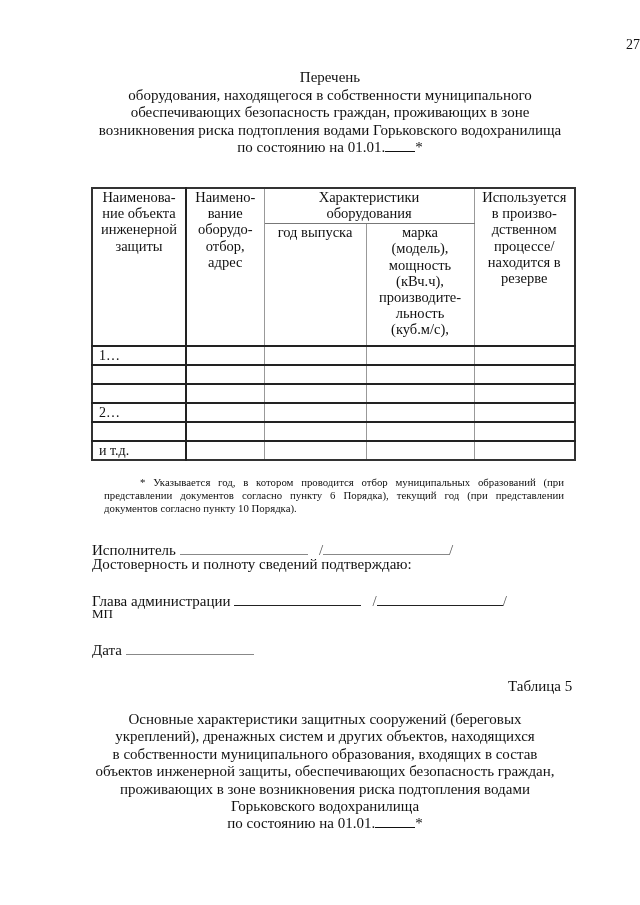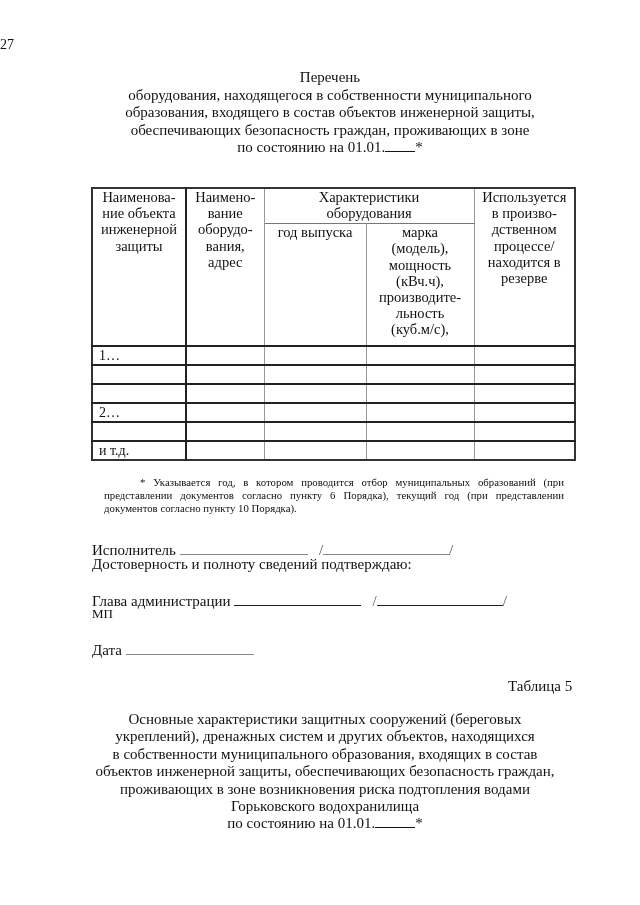--- a/index.html
+++ b/index.html
@@ -1,19 +1,19 @@
 <!DOCTYPE html>
 <html><head>
 <meta charset="utf-8">
 <style>
   html, body { margin: 0; padding: 0; background: #ffffff; }
   body { width: 640px; height: 905px; position: relative; overflow: hidden;
          font-family: "Liberation Serif", "DejaVu Serif", serif; color: #111; }
   .abs { position: absolute; }
-  .page-num { left: 0; width: 640px; top: 37px; text-align: left; font-size: 14px; }
+  .page-num { left: 0; width: 640px; top: 37px; text-align: right; font-size: 14px; }
   .title-block { left: 80px; width: 500px; top: 69px; text-align: center; font-size: 15px; line-height: 17.6px; }
   .title-block div { white-space: nowrap; }
   .blank { display: inline-block; border-bottom: 1px solid #111; vertical-align: baseline; }
   .t1-blank { width: 30px; height: 12px; }
   .t2-blank { width: 40px; height: 12px; }
 
   table.equip { position: absolute; left: 91px; top: 187px; border-collapse: collapse; font-size: 14.5px; line-height: 16.2px; }
   table.equip td { border: 1px solid #999; padding: 0 2px; vertical-align: top; text-align: center; }
   table.equip { border: 2px solid #333; }
   table.equip td.c1 { border-right: 2px solid #222; }
@@ -33,22 +33,22 @@
   .t2-block div { white-space: nowrap; }
 </style>
 </head>
 <body>
 
 <div class="abs page-num">27</div>
 
 <div class="abs title-block">
   <div>Перечень</div>
   <div>оборудования, находящегося в собственности муниципального</div>
-  <div>образования, входящего в состав объектов инженерной защиты,</div>
   <div>обеспечивающих безопасность граждан, проживающих в зоне</div>
+  <div>возникновения риска подтопления водами Горьковского водохранилища</div>
   <div><span>по состоянию на 01.01.</span><span class="blank t1-blank"></span><span>*</span></div>
 </div>
 
 <table class="equip">
   <colgroup>
     <col style="width:94px">
       <col style="width:78px">
       <col style="width:102px">
       <col style="width:108px">
       <col style="width:101px">
@@ -58,21 +58,21 @@
     <td class="c1" rowspan="2" style="height:156px">
       <div>Наименова-</div>
       <div>ние объекта</div>
       <div>инженерной</div>
       <div>защиты</div>
     </td>
     <td rowspan="2">
       <div>Наимено-</div>
       <div>вание</div>
       <div>оборудо-</div>
-      <div>вания,</div>
+      <div>отбор,</div>
       <div>адрес</div>
     </td>
     <td colspan="2" style="height:34px; border-bottom:1px solid #777">
       <div>Характеристики</div>
       <div>оборудования</div>
     </td>
     <td rowspan="2">
       <div>Используется</div>
       <div>в произво-</div>
       <div>дственном</div>

